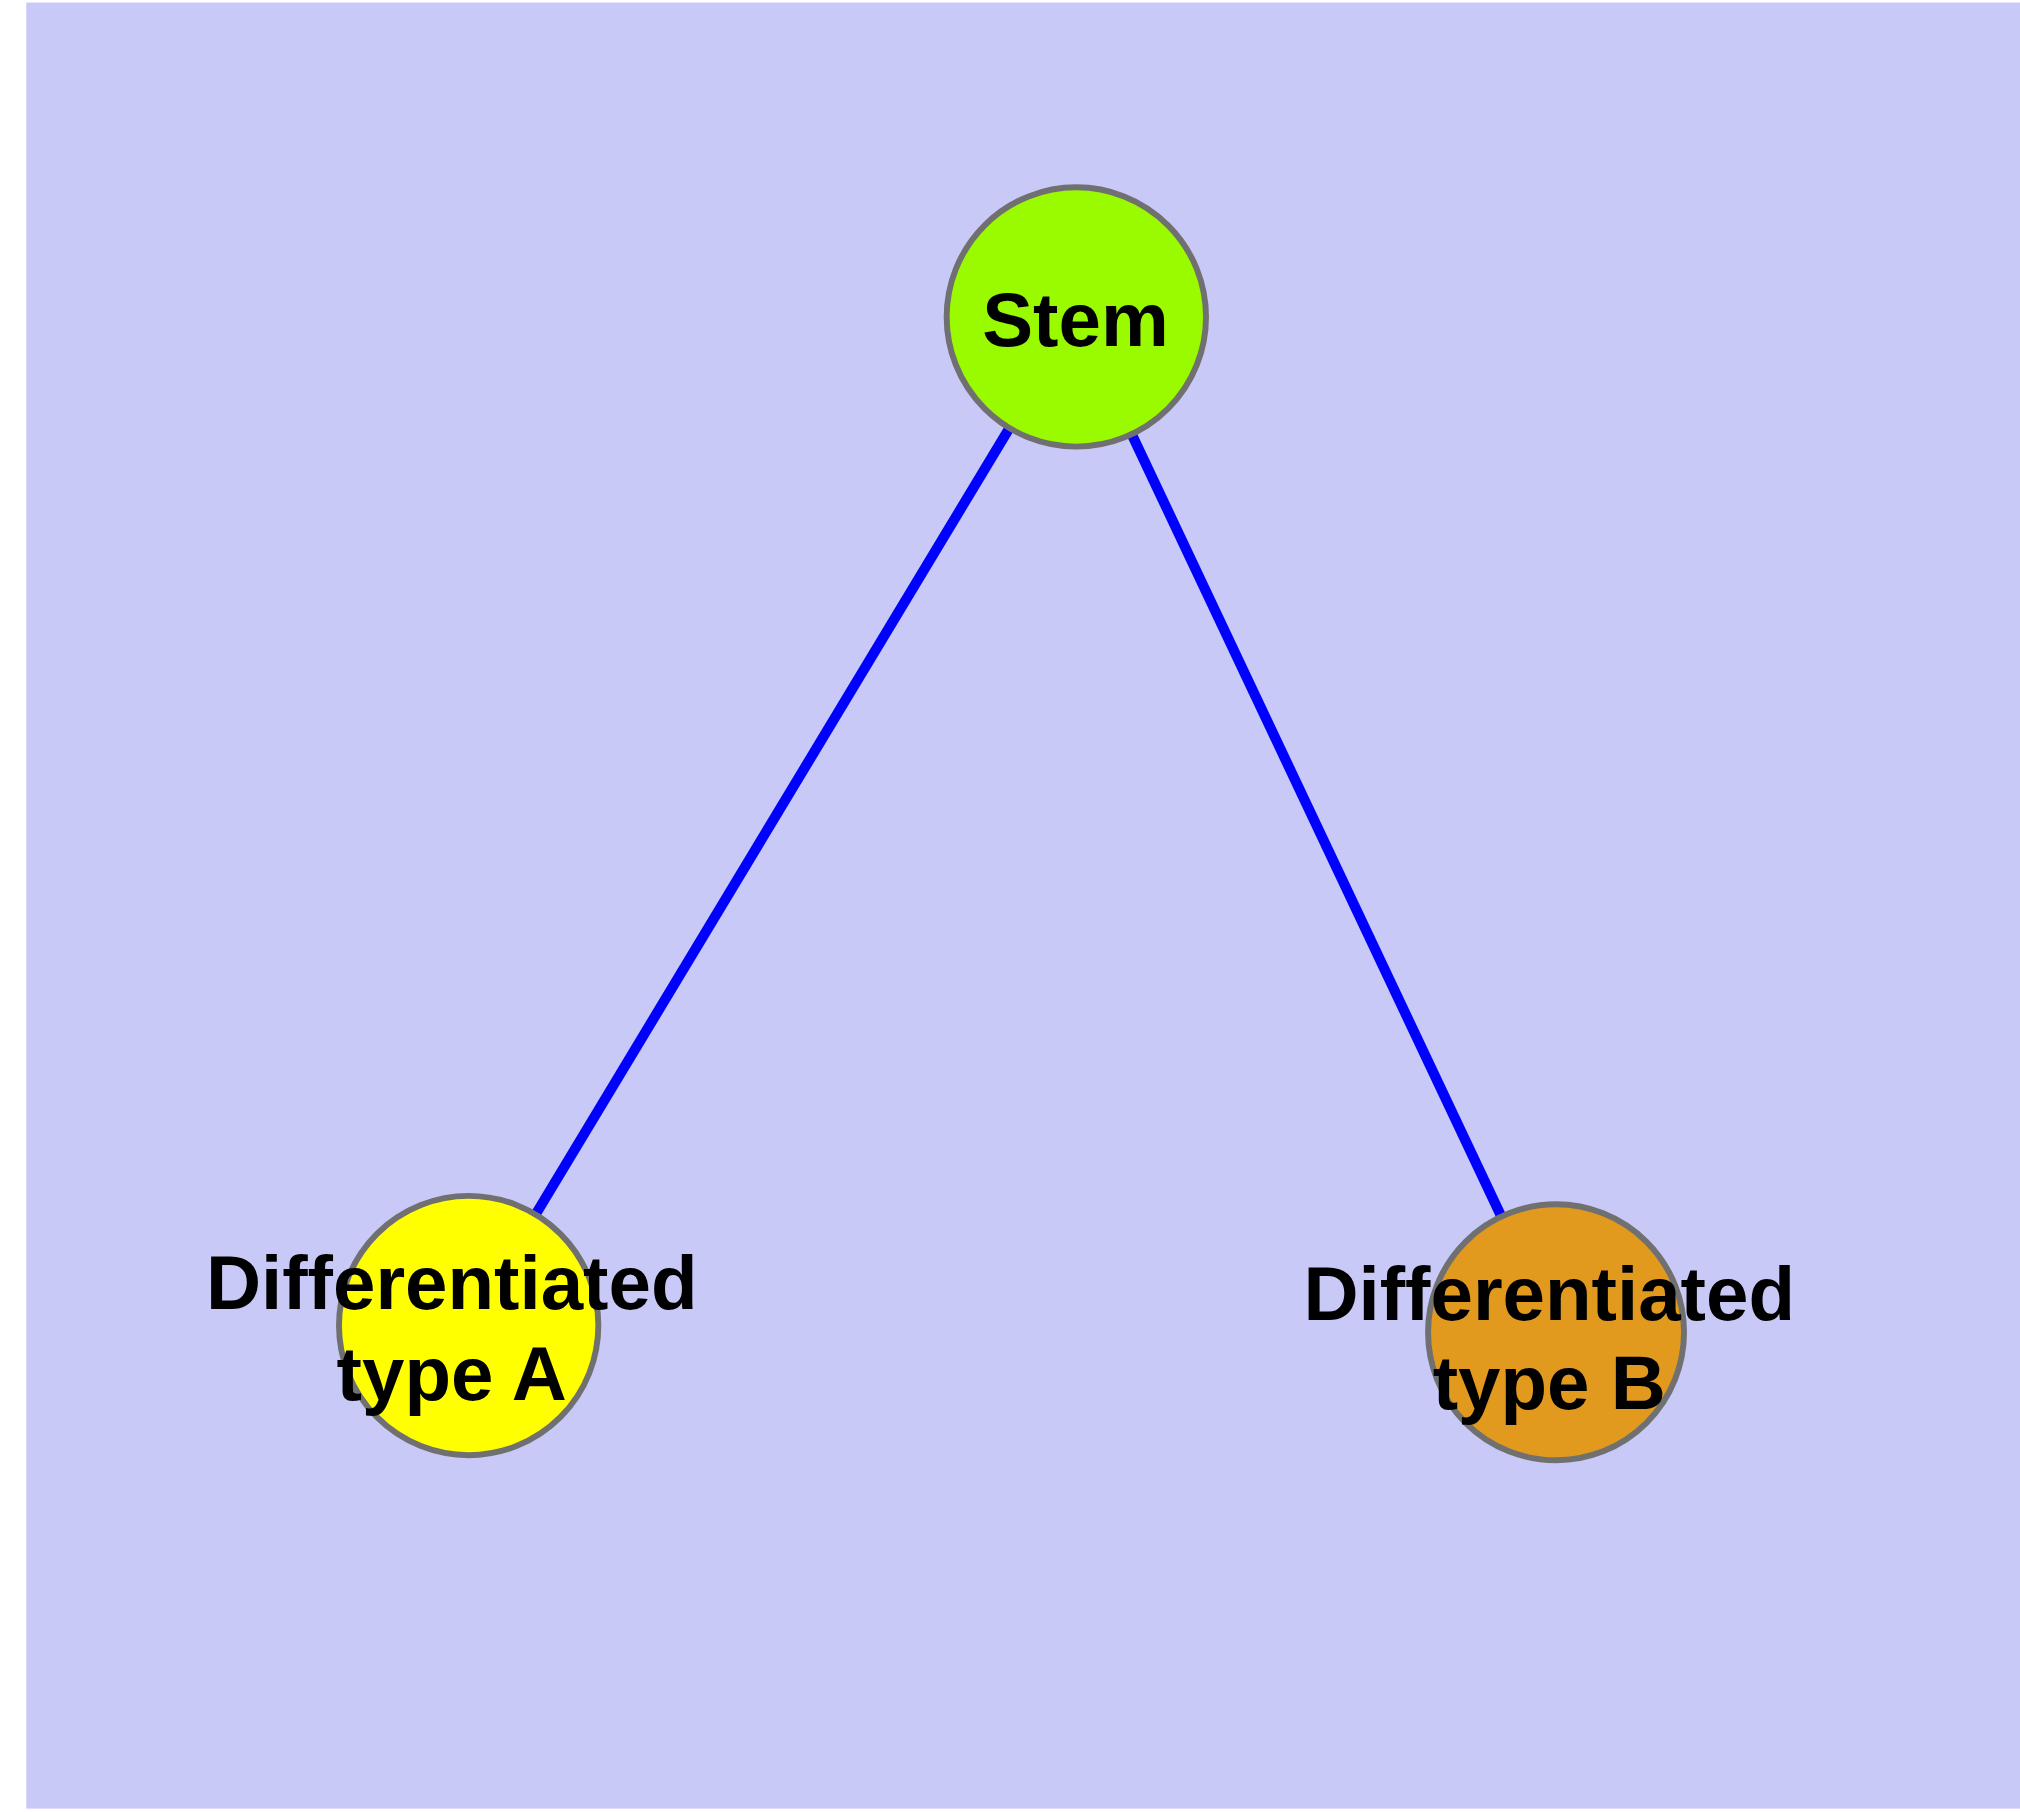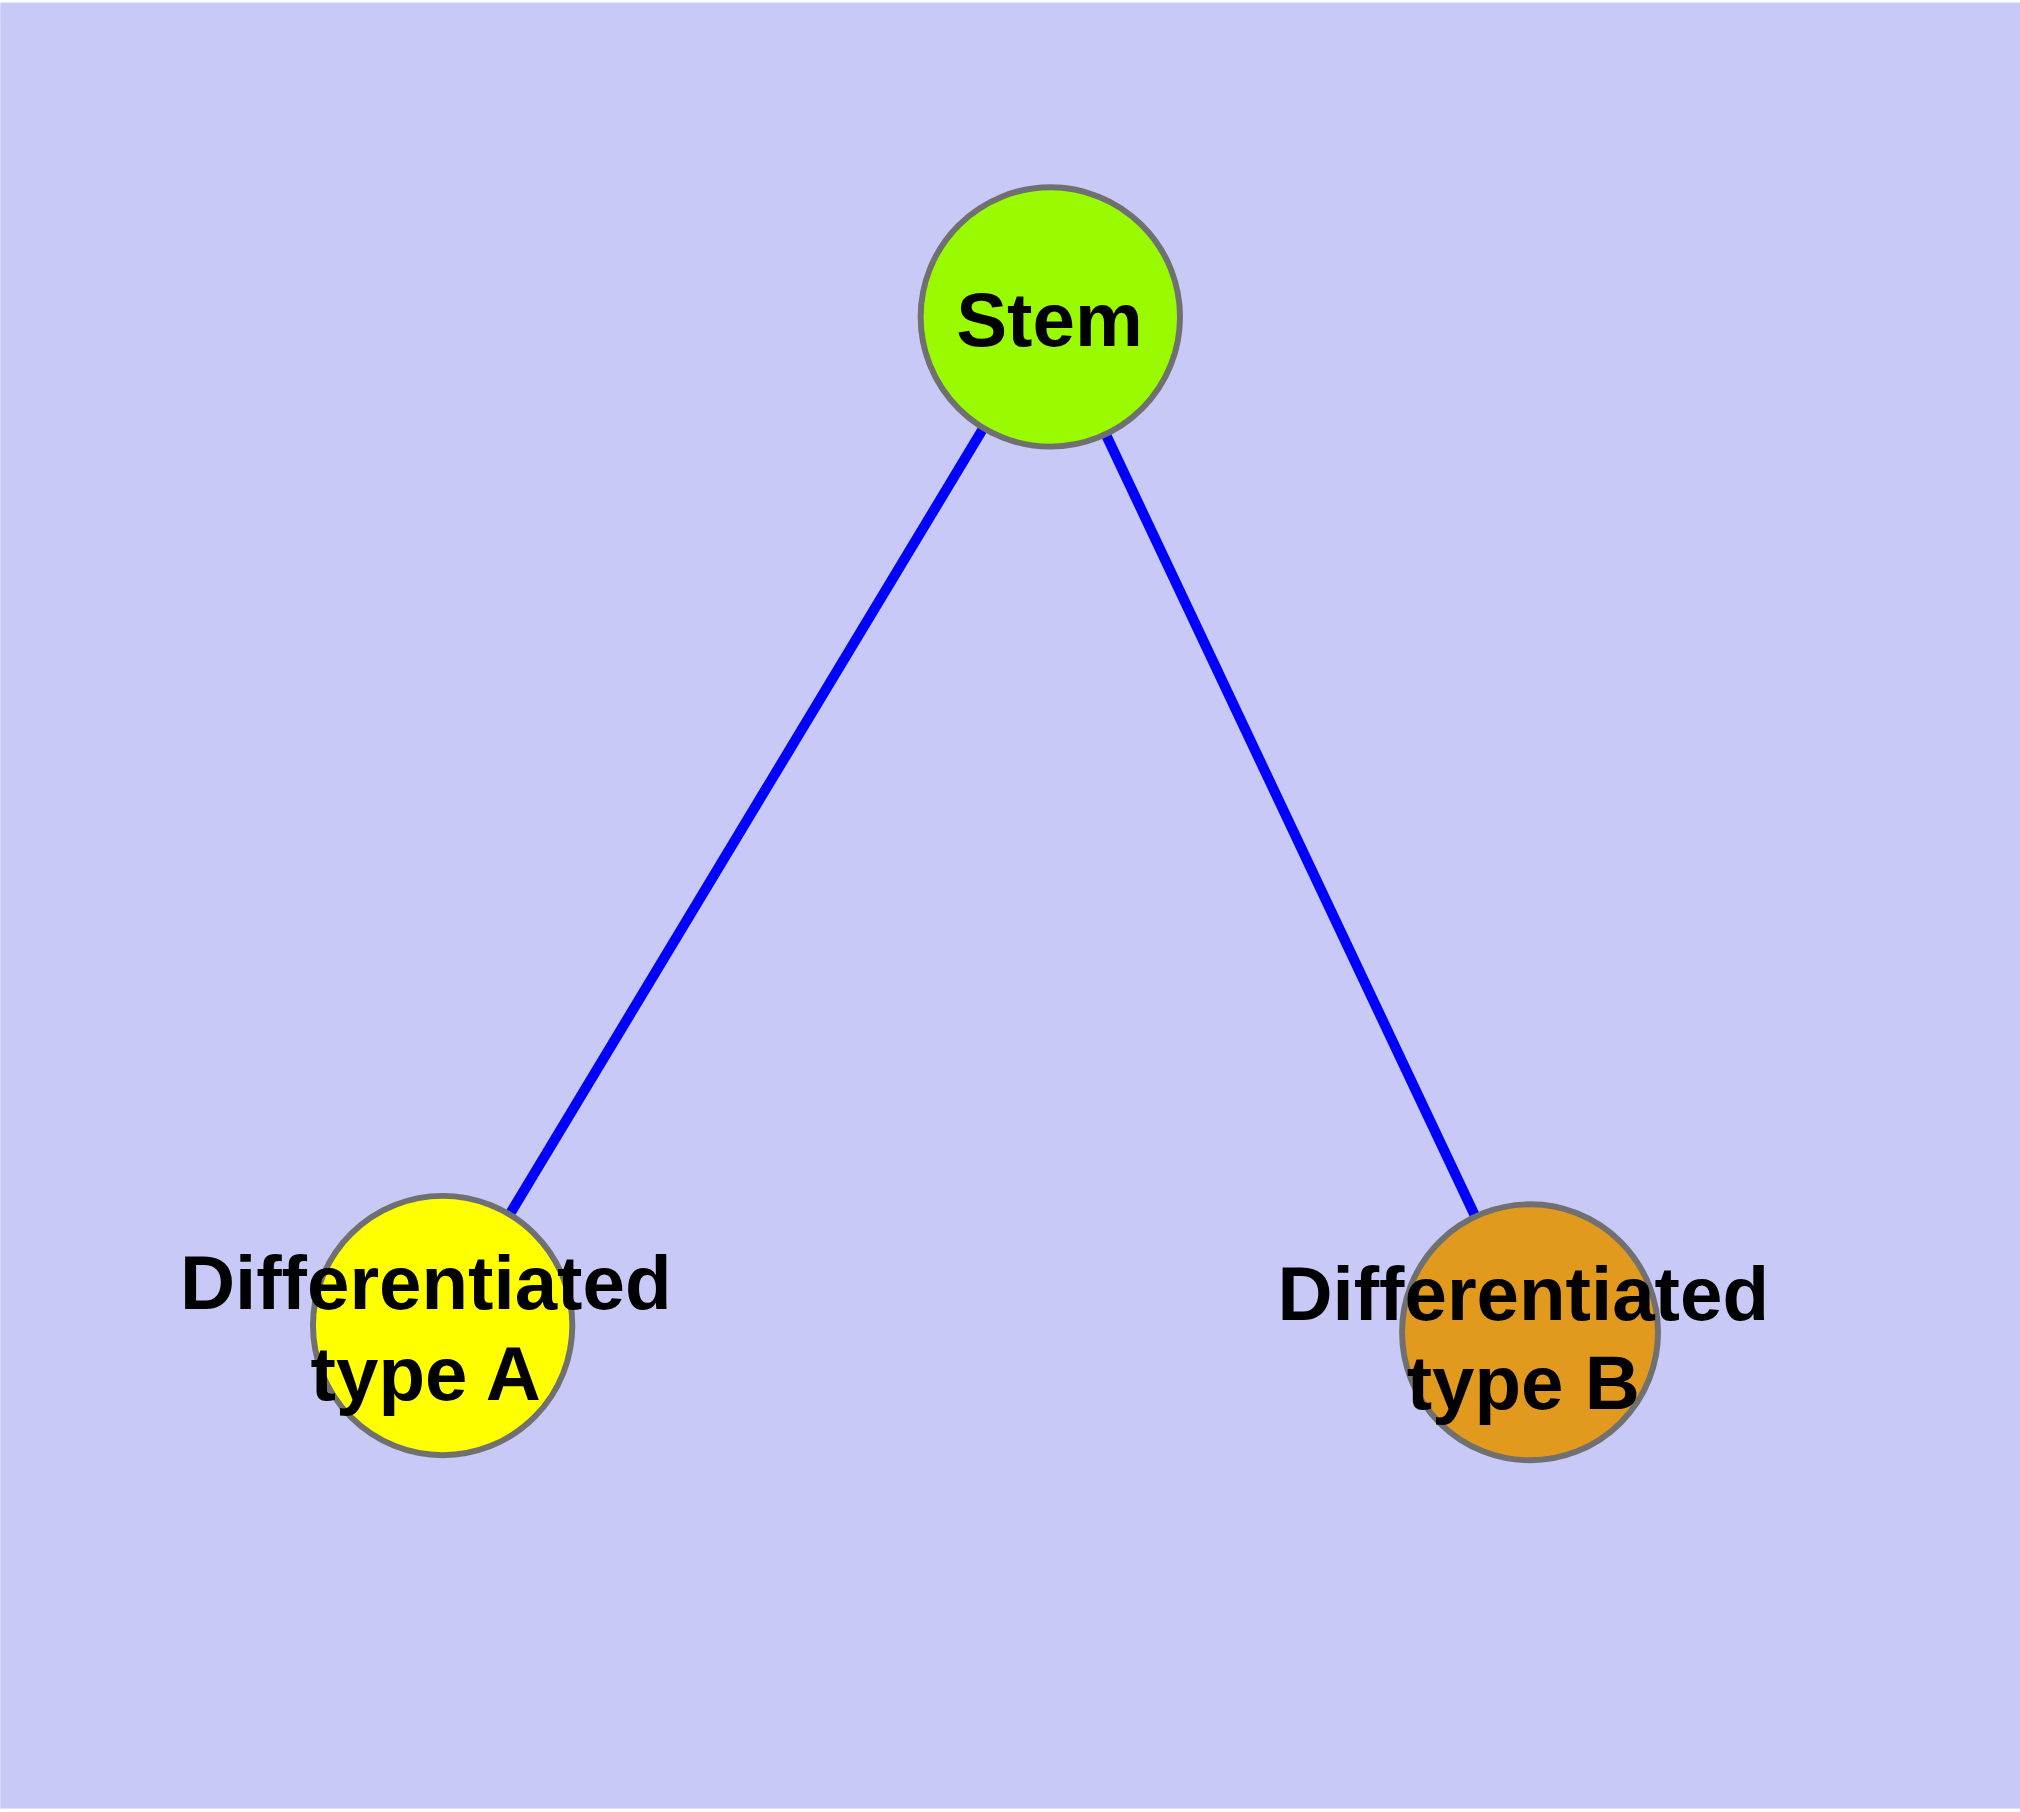--- a/index.html
+++ b/index.html
@@ -4,20 +4,21 @@
 <style>
   html, body {
     margin: 0;
     padding: 0;
     background: #ffffff;
   }
   .stage {
     width: 1984px;
     height: 1812px;
     position: relative;
+    margin-left: 26px;
   }
   svg.diagram {
     display: block;
     width: 2021px;
     height: 1812px;
   }
   .node-label {
     font-family: "Liberation Sans", sans-serif;
     font-weight: bold;
     font-size: 90px;

